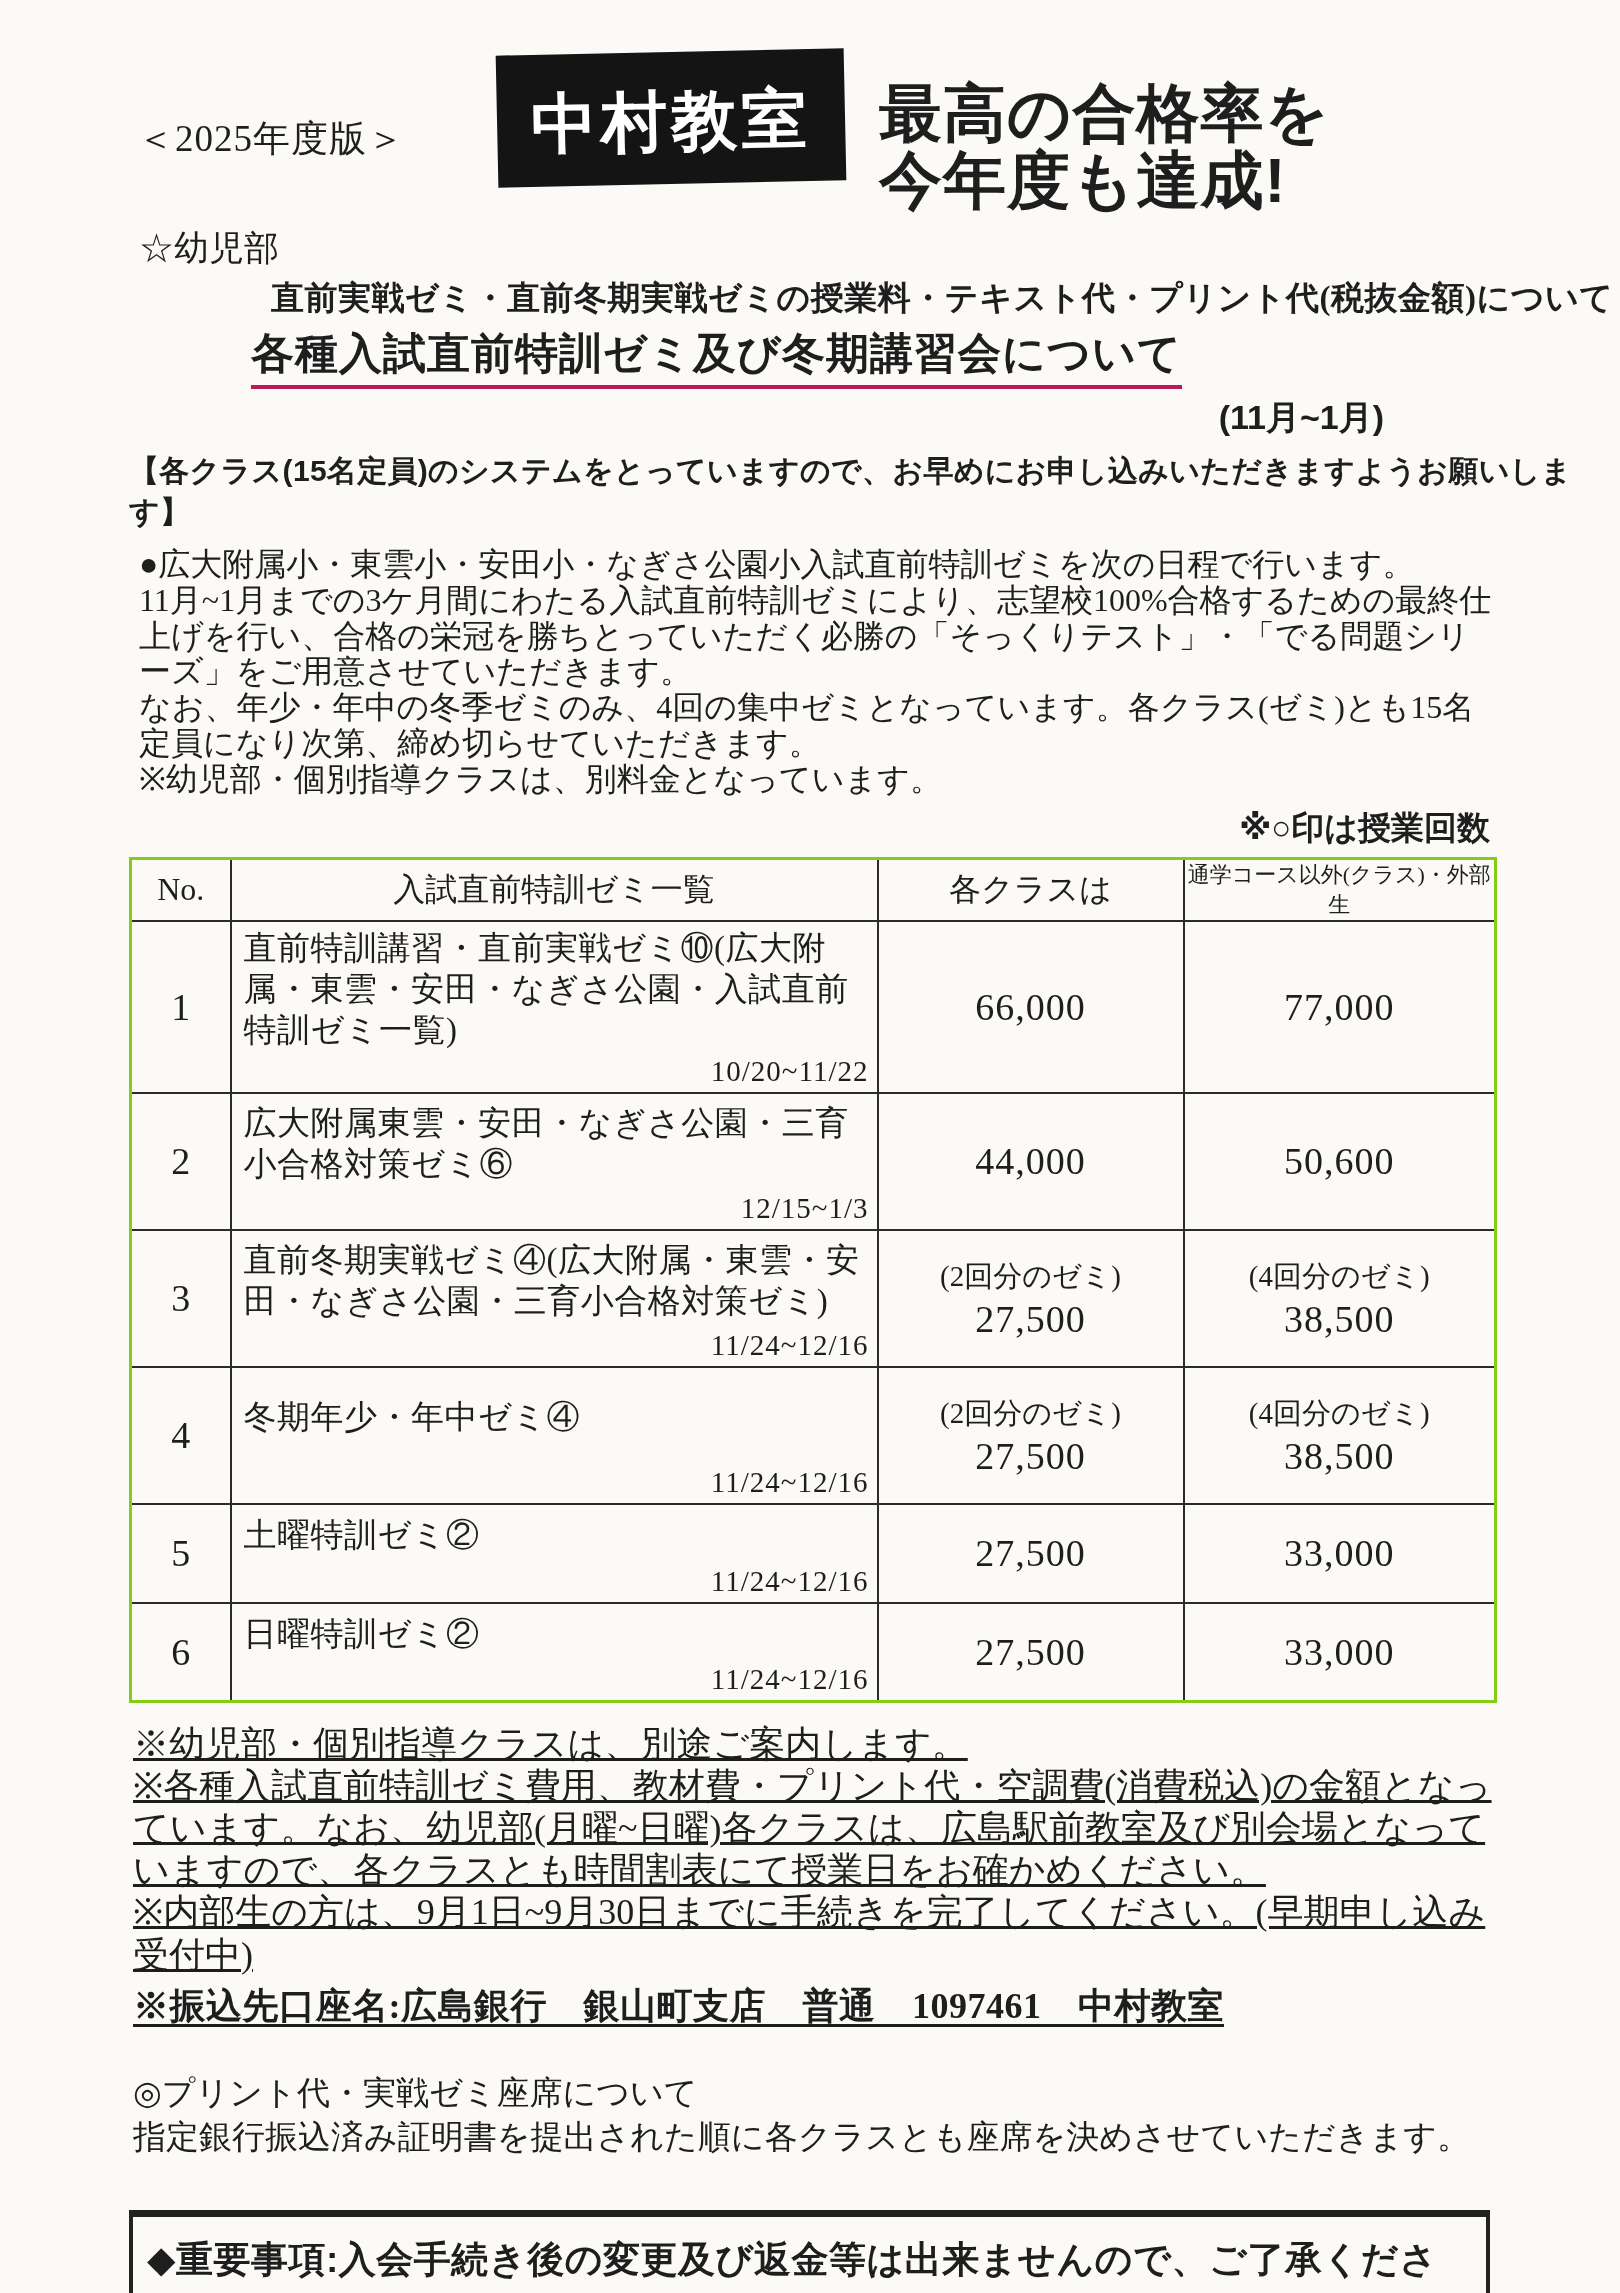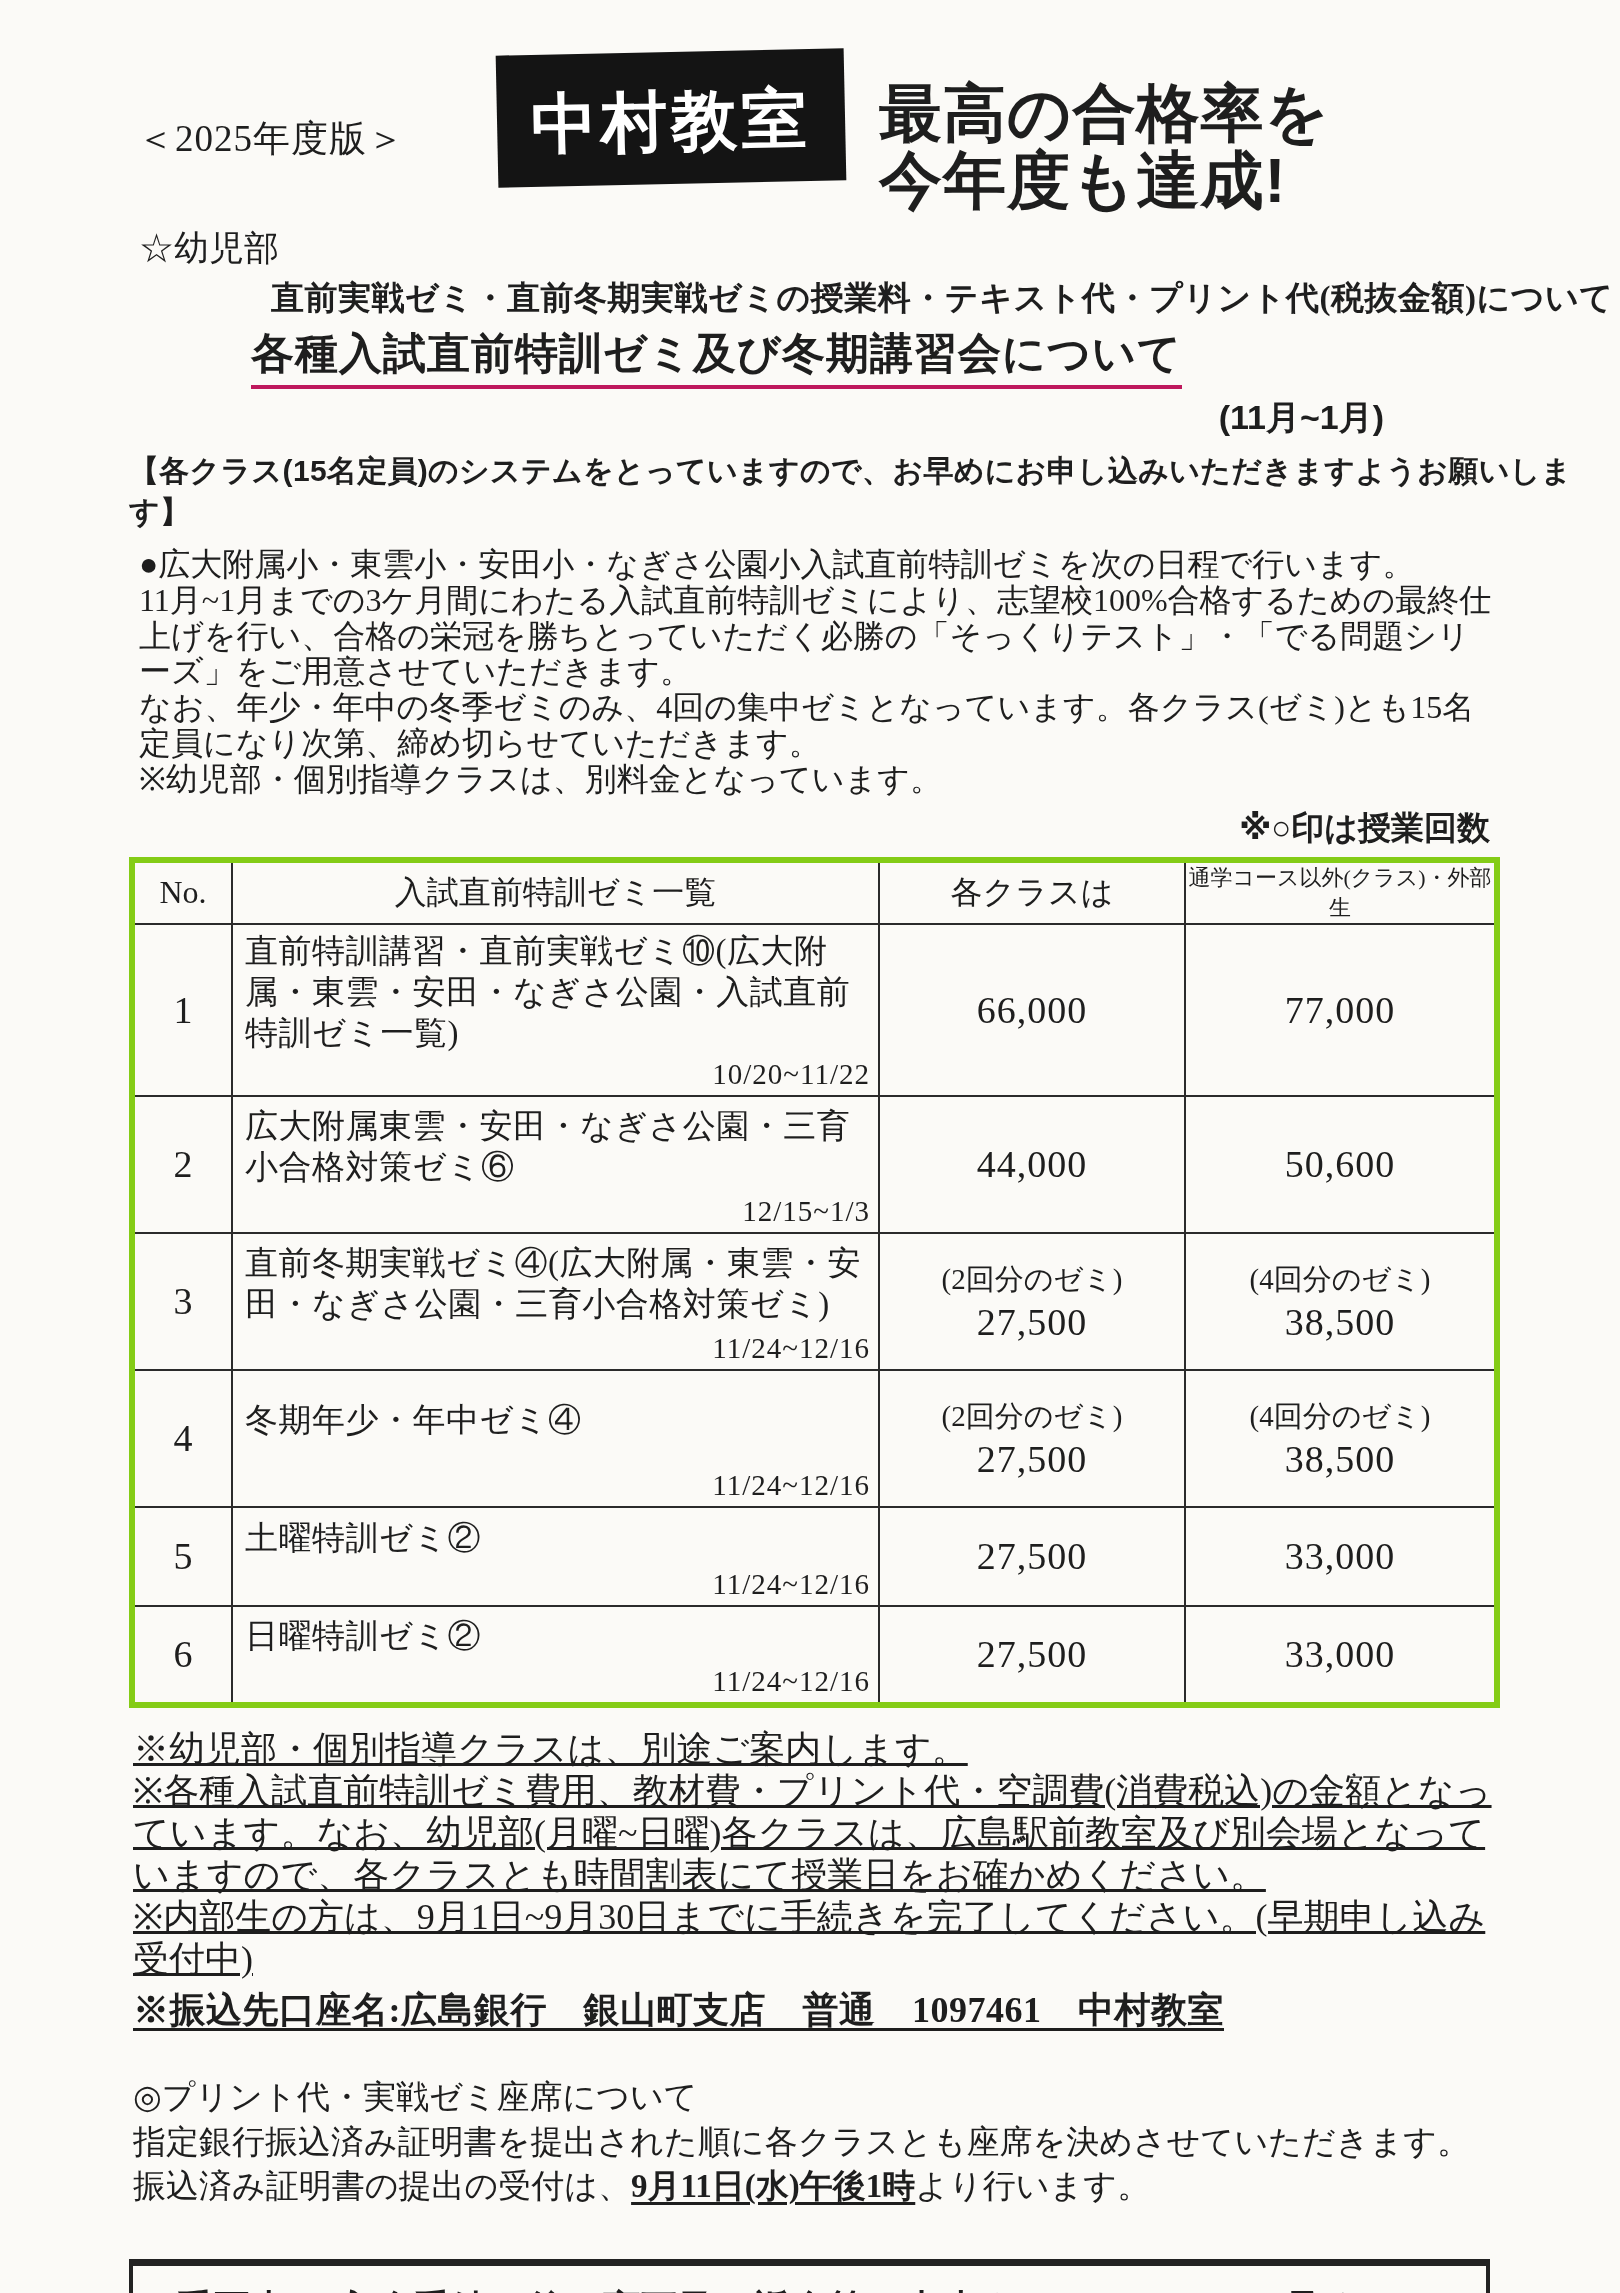--- a/index.html
+++ b/index.html
@@ -68,21 +68,21 @@
   table.tuition {
     border-collapse: collapse;
     margin: 6px 0 0 129px;
     width: 1365px;
     table-layout: fixed;
   }
   table.tuition th, table.tuition td {
     border: 2.5px solid #2b2b2b;
     vertical-align: middle;
   }
-  table.tuition { border: 6px solid #84cc16; }
+  table.tuition { border: 3px solid #84cc16; }
   tbody tr td { border-top-width: 4px; }
   thead th { border-bottom-width: 3px; height: 42px; font-size: 32px; font-weight: normal; text-align: center; }
   thead th.small-head { font-size: 22px; border-radius: 6px; }
   td.no-cell { text-align: center; font-size: 38px; }
   td.name-cell { position: relative; padding: 6px 10px 40px 12px; vertical-align: top; }
   .seminar-name { font-size: 33px; line-height: 1.25; letter-spacing: 0.5px; }
   .seminar-dates {
     position: absolute; right: 8px; bottom: 4px;
     font-size: 29px; letter-spacing: 1px;
   }
@@ -292,21 +292,18 @@
   </table>
 
   <div class="notes-body">※幼児部・個別指導クラスは、別途ご案内します。
 ※各種入試直前特訓ゼミ費用、教材費・プリント代・空調費(消費税込)の金額となっています。なお、幼児部(月曜~日曜)各クラスは、広島駅前教室及び別会場となっていますので、各クラスとも時間割表にて授業日をお確かめください。
 ※内部生の方は、9月1日~9月30日までに手続きを完了してください。(早期申し込み受付中)</div>
   <div class="bank-line">※振込先口座名:広島銀行　銀山町支店　普通　1097461　中村教室</div>
 
   <div class="seating">
     <div class="seating-heading">◎プリント代・実戦ゼミ座席について</div>
     <div>指定銀行振込済み証明書を提出された順に各クラスとも座席を決めさせていただきます。</div>
-    <div>
-      <span>振込済み証明書の提出の受付は、</span><span class="deadline-em">9月11日(水)午後1時</span><span>より行います。</span>
-    </div>
   </div>
 
   <div class="important-box gothic">◆重要事項:入会手続き後の変更及び返金等は出来ませんので、ご了承ください。</div>
 
 </div>
 
 
 </body></html>

